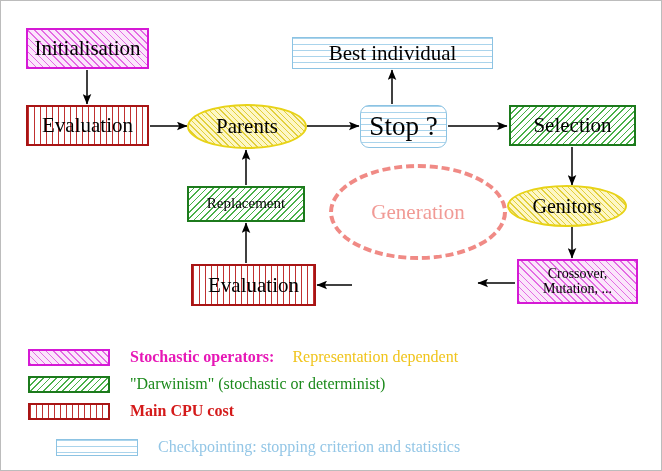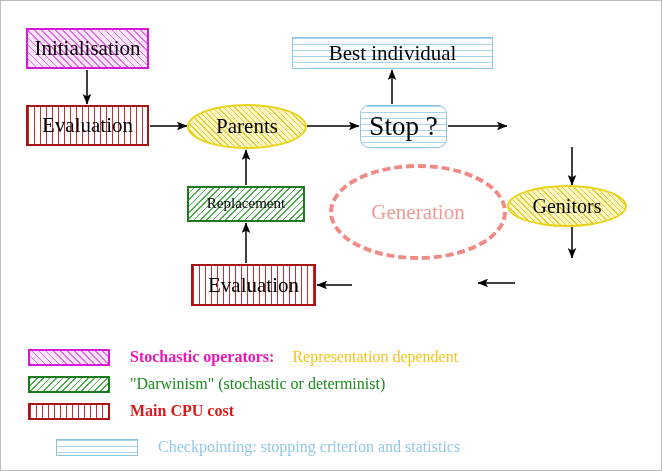--- a/index.html
+++ b/index.html
@@ -105,25 +105,32 @@
   </div>
 
   <div class="node fill-blue" style="left:291px;top:36px;width:201px;height:32px;">
     <span class="lbl" style="font-size:21px;">Best individual</span>
   </div>
 
   <div class="node fill-blue rounded" style="left:359px;top:104px;width:87px;height:43px;">
     <span class="lbl" style="font-size:27px;">Stop ?</span>
   </div>
 
+  <div class="node fill-green" style="left:508px;top:104px;width:127px;height:41px;">
+    <span class="lbl" style="font-size:21px;">Selection</span>
+  </div>
 
   <div class="node fill-yellow ellipse" style="left:506px;top:184px;width:120px;height:42px;">
     <span class="lbl" style="font-size:20px;">Genitors</span>
   </div>
 
+  <div class="node fill-magenta" style="left:516px;top:258px;width:121px;height:45px;">
+    <span class="lbl" style="font-size:14px;">Crossover,
+Mutation, ...</span>
+  </div>
 
 
   <div class="node fill-red" style="left:190px;top:263px;width:125px;height:42px;">
     <span class="lbl" style="font-size:21px;">Evaluation</span>
   </div>
 
   <div class="node fill-green" style="left:186px;top:185px;width:118px;height:36px;">
     <span class="lbl" style="font-size:15px;">Replacement</span>
   </div>
 

